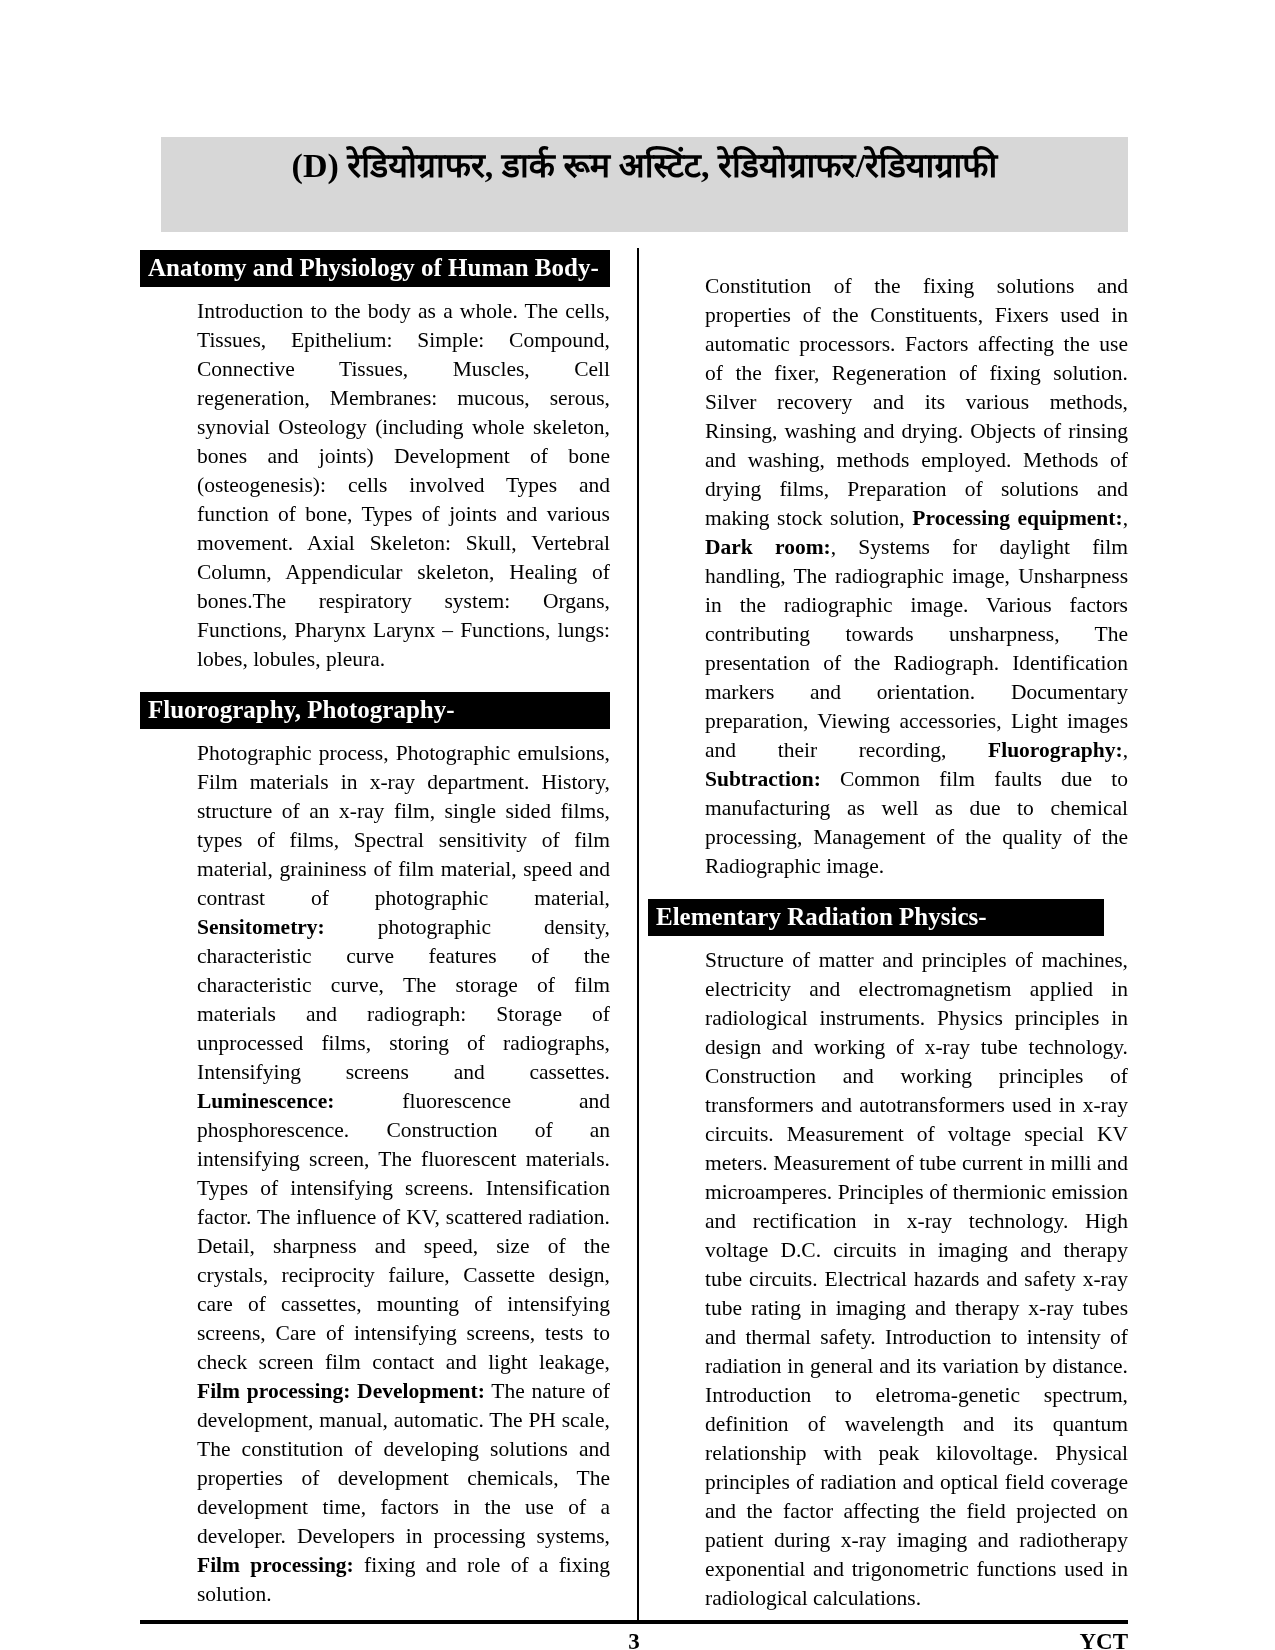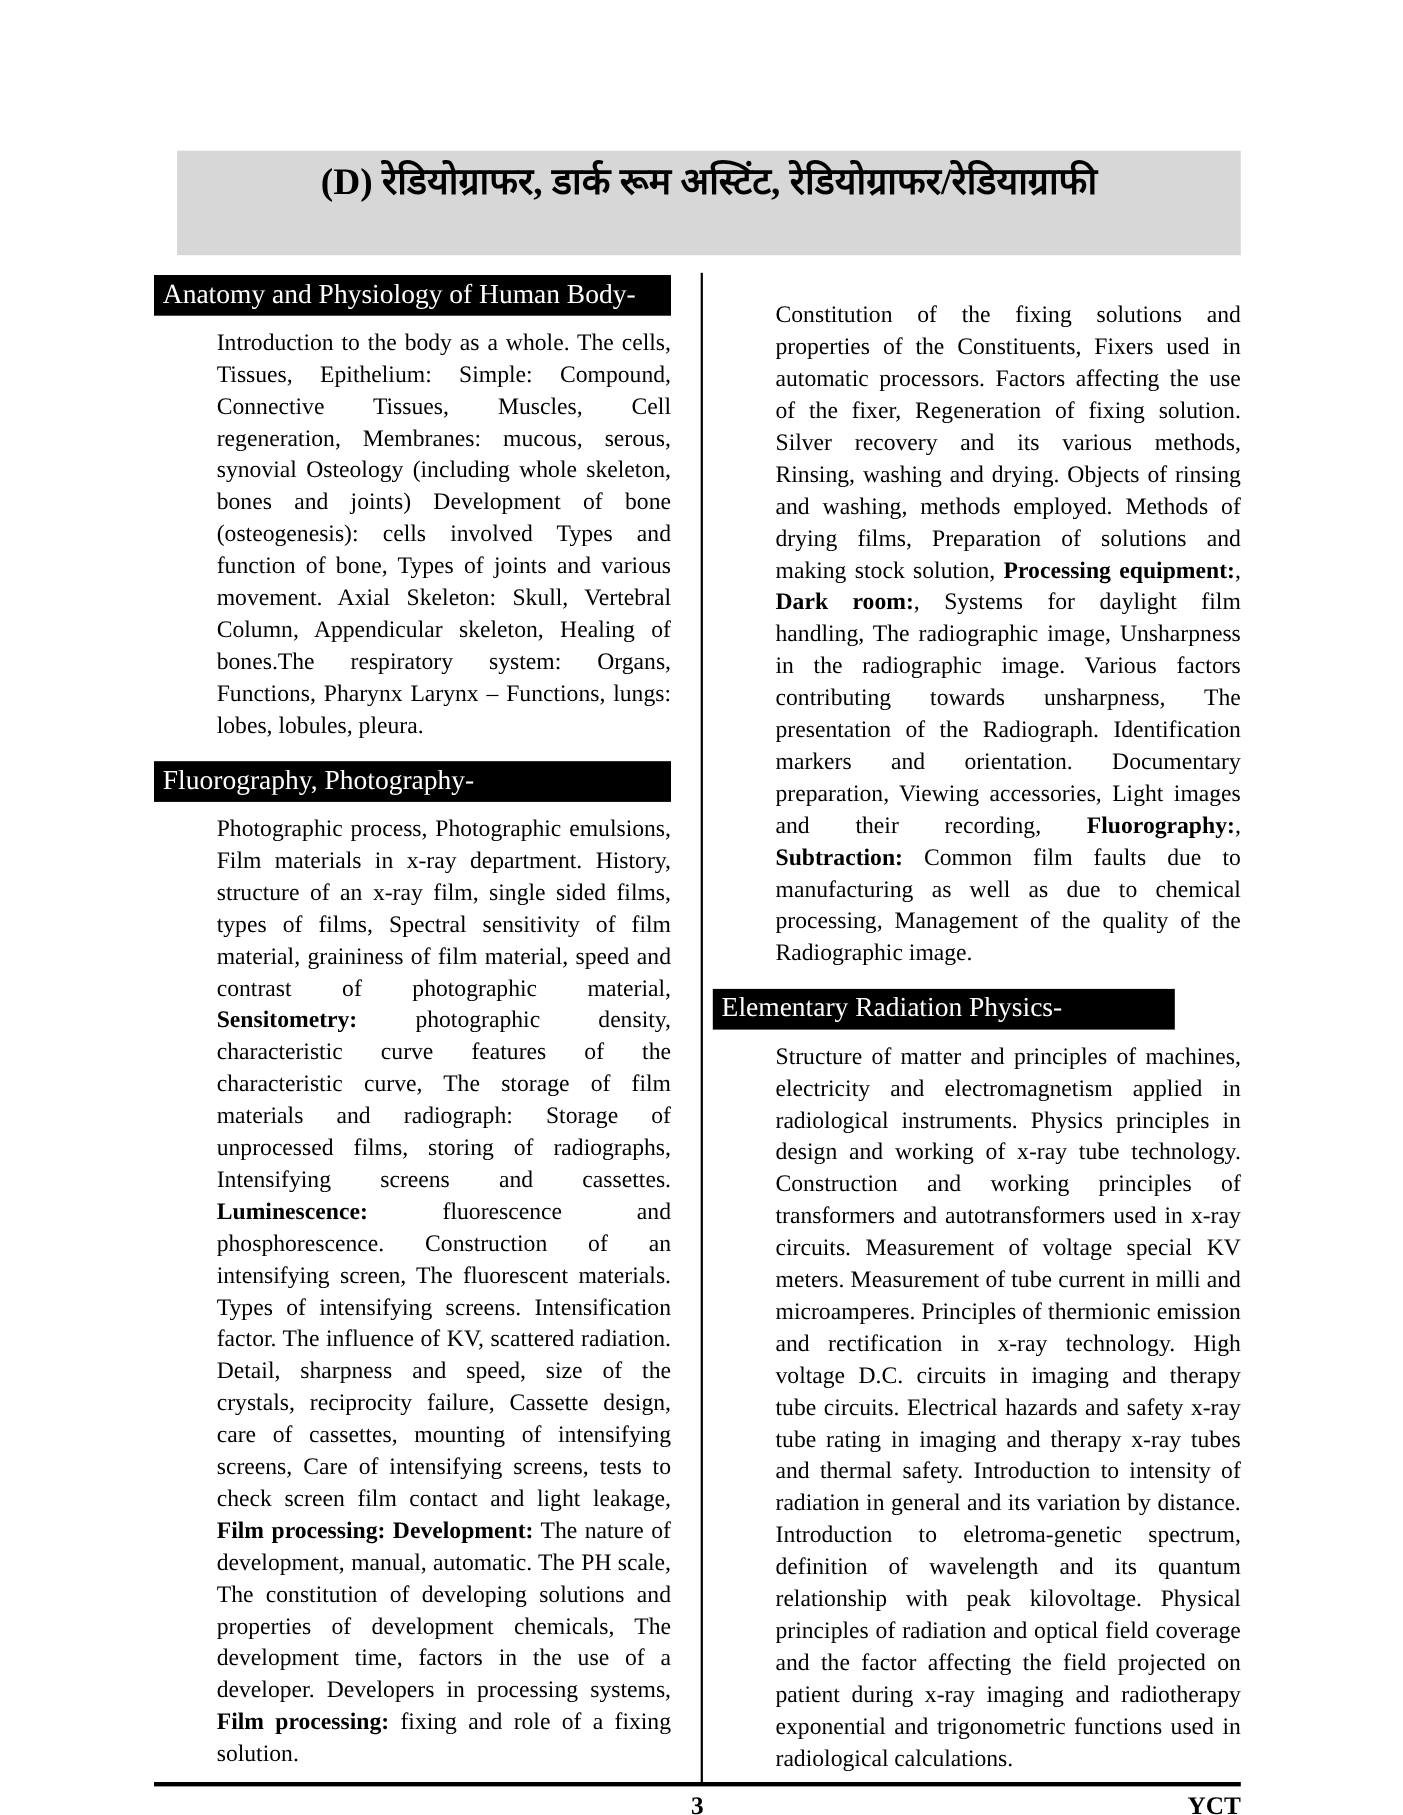--- a/index.html
+++ b/index.html
@@ -29,29 +29,29 @@
   }
   .col{box-sizing:border-box;}
   .col-left{width:470px;}
   .gap1{width:27px;}
   .divider{width:0;border-left:2px solid #000;}
   .gap2{width:9px;}
   .col-right{width:480px;margin-top:24px;}
   .section-heading{
     background:#000;
     color:#fff;
-    font-weight:normal;
+    font-weight:bold;
     font-size:25px;
     line-height:31px;
     padding:2px 8px 4px;
     margin:18px 0 10px;
     box-sizing:border-box;
   }
   .col .section-heading:first-child{margin-top:2px;}
-  .col-right .section-heading{width:420px;}
+  .col-right .section-heading{width:456px;}
   .para{
     margin:0 0 7px 57px;
     font-size:21.5px;
     line-height:29px;
     text-align:justify;
   }
   .para b{font-weight:bold;}
   .footer{
     border-top:4px solid #000;
     position:relative;

